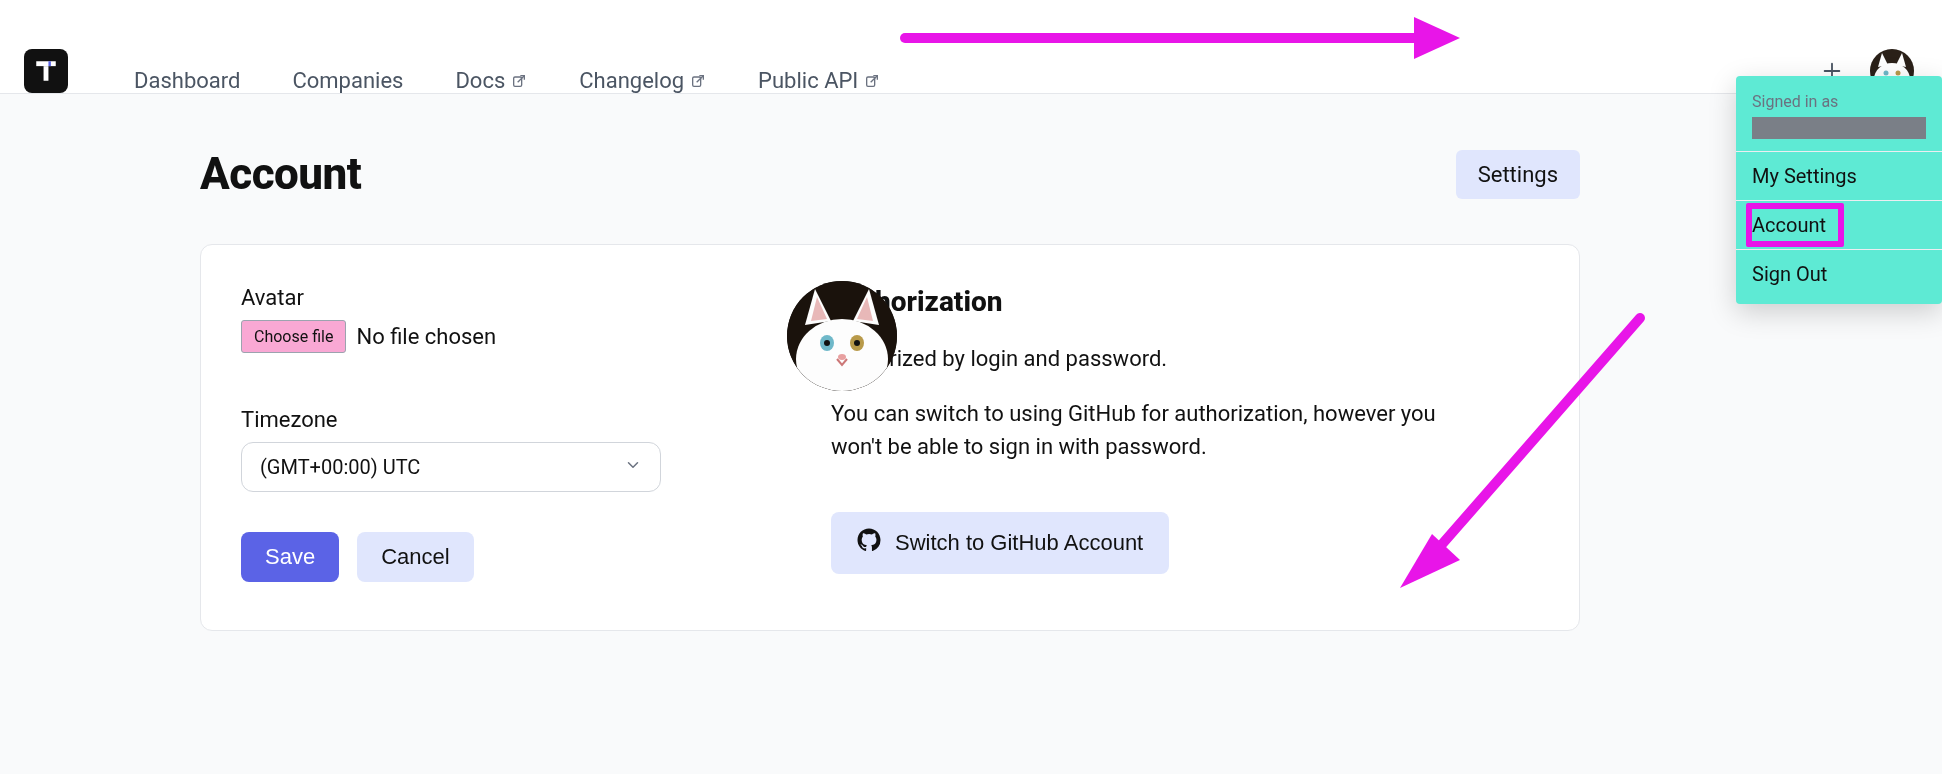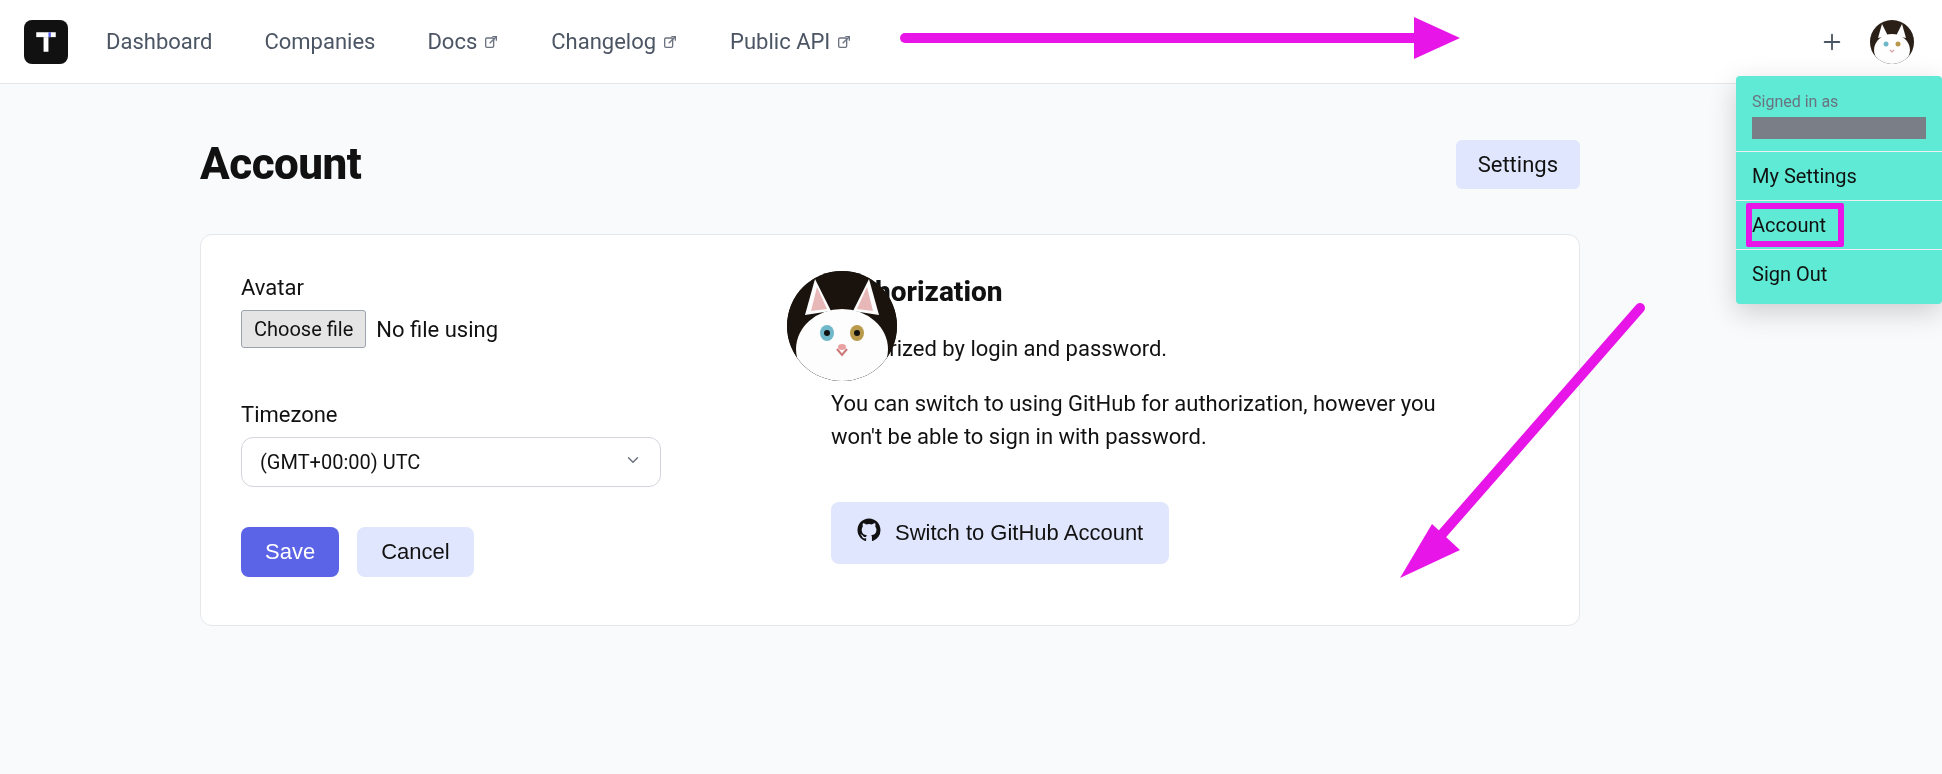--- a/index.html
+++ b/index.html
@@ -9,25 +9,26 @@
     color: #1a1a1a;
     width: 1942px;
     height: 774px;
     overflow: hidden;
     position: relative;
   }
 
   
   .topbar {
     display: flex;
-    align-items: center;
-    height: 84px;
+    align-items: flex-end;
+    height: 94px;
     padding: 0 28px 0 24px;
     border-bottom: 1px solid #e5e7eb;
     background: #fff;
+    gap: 28px;
   }
   .logo {
     width: 44px;
     height: 44px;
     background: #111;
     border-radius: 8px;
     display: flex;
     align-items: center;
     justify-content: center;
     margin-right: 38px;
@@ -122,24 +123,24 @@
     color: #111;
     margin-bottom: 10px;
   }
   .file-row {
     display:flex;
     align-items:center;
     gap:10px;
   }
   .file-button {
     font-family: inherit;
-    font-size: 20px;
+    font-size: 16px;
     padding: 6px 12px;
     border: 1px solid #9ca3af;
-    background: #e5e5e5;
+    background: #f9a8d4;
     border-radius: 3px;
     cursor:pointer;
     color:#111;
   }
   .file-status {
     font-size: 22px;
     color:#111;
   }
   .avatar-large {
     position: absolute;
@@ -380,21 +381,21 @@
           <circle cx="70" cy="62" r="3" fill="#111"></circle>
           <path d="M50 78 L55 84 L60 78" stroke="#c77" stroke-width="2" fill="none"></path>
           <ellipse cx="55" cy="76" rx="4" ry="3" fill="#e8a0a0"></ellipse>
         </svg>
       </div>
 
       <div class="col-left">
         <div class="field-label">Avatar</div>
         <div class="file-row">
           <button class="file-button">Choose file</button>
-          <span class="file-status">No file using</span>
+          <span class="file-status">No file chosen</span>
         </div>
 
         <div class="tz-block">
           <div class="field-label">Timezone</div>
           <div class="select-wrap">
             <span class="select-value">(GMT+00:00) UTC</span>
             <span class="chevron">
               <svg width="18" height="18" viewBox="0 0 24 24">
                   <path d="M6 9l6 6 6-6" fill="none" stroke="#6b7280" stroke-width="2" stroke-linecap="round" stroke-linejoin="round"></path>
                 </svg>

